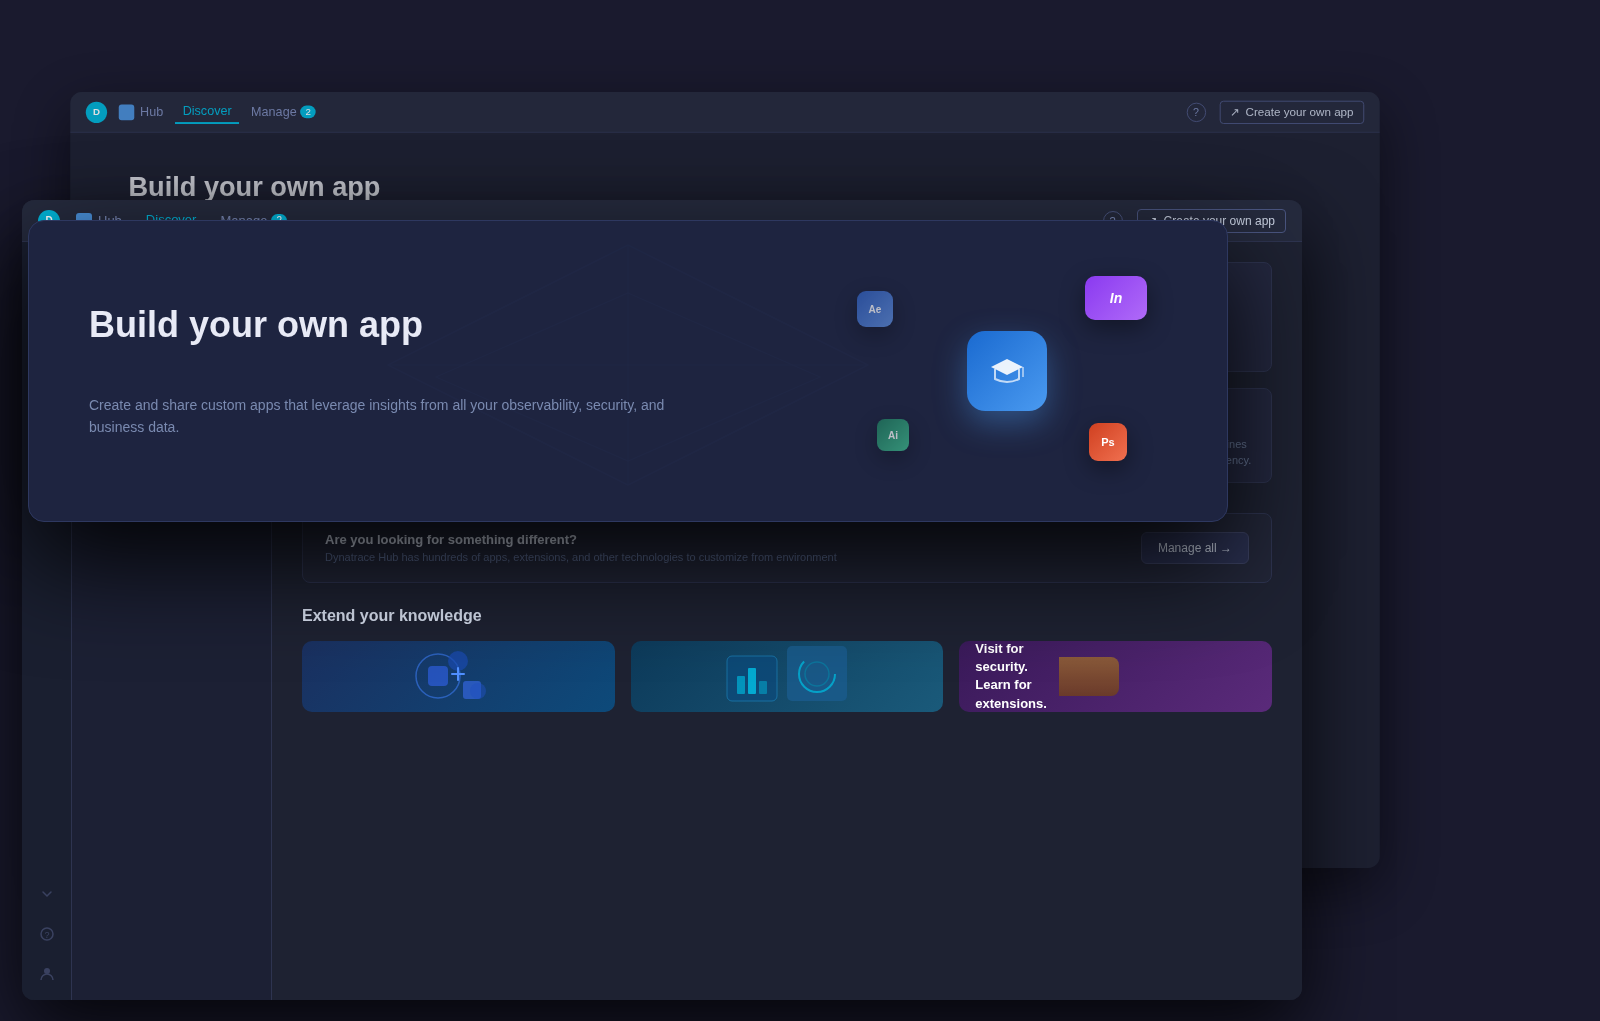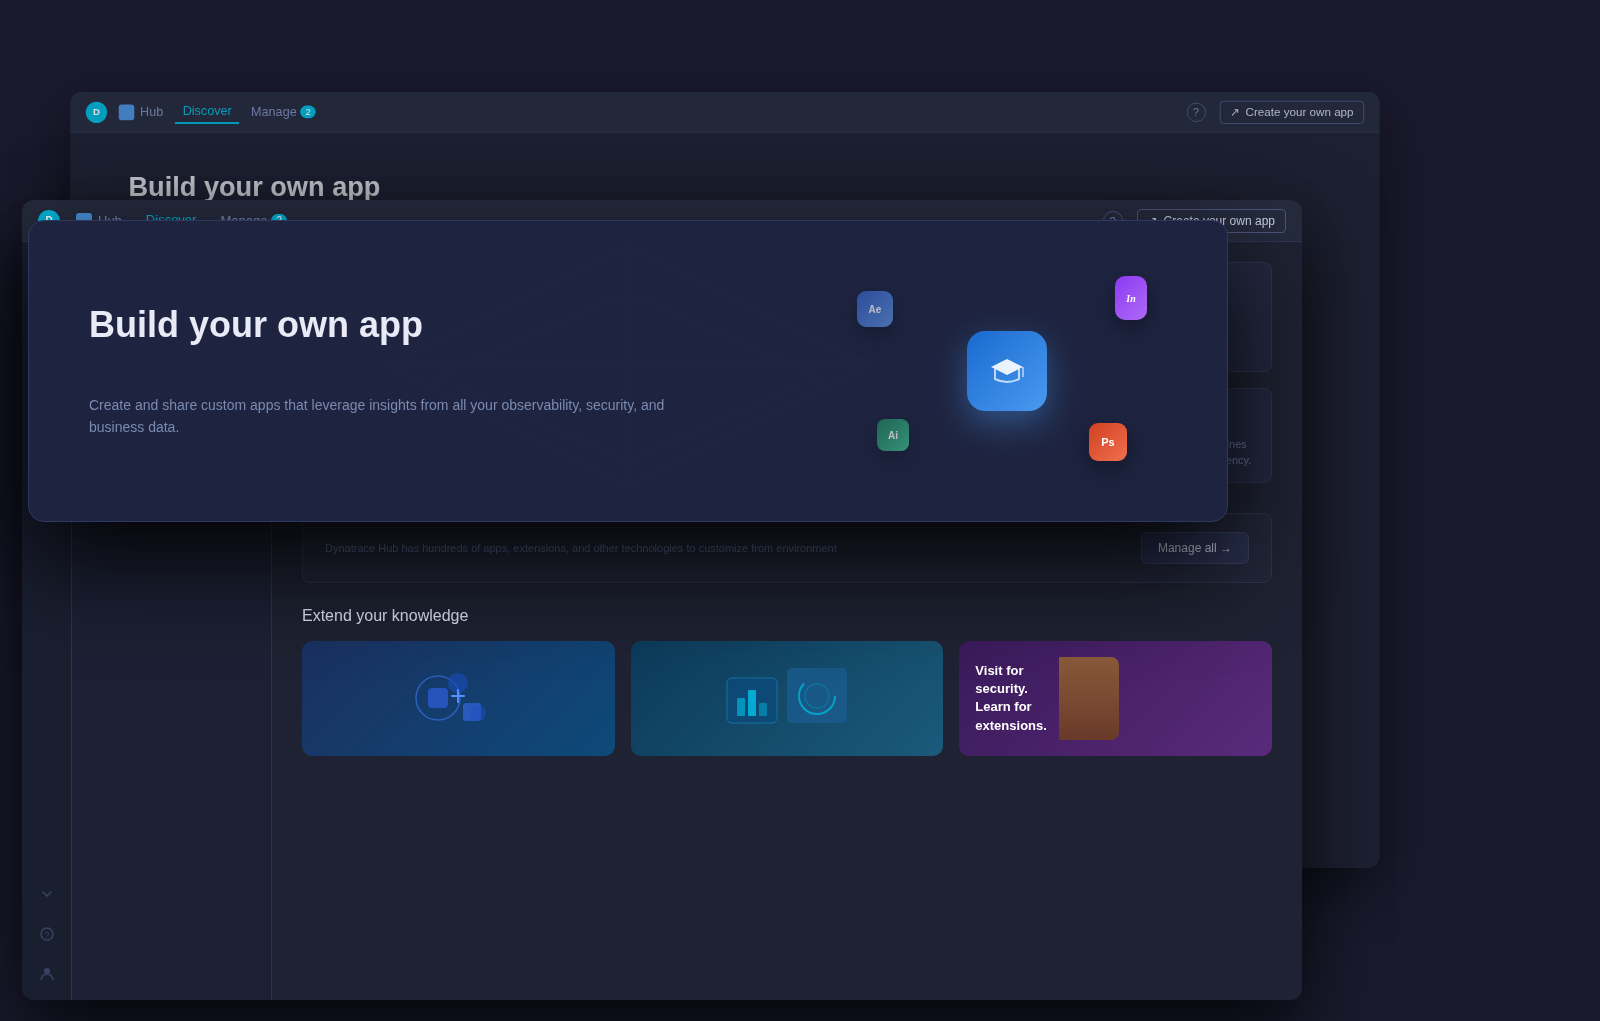--- a/index.html
+++ b/index.html
@@ -329,35 +329,35 @@
       white-space: nowrap;
     }
 
     
     .knowledge-section {
       margin-bottom: 20px;
     }
 
     .section-title {
       font-size: 16px;
-      font-weight: 400;
+      font-weight: 700;
       color: #d8e0f0;
       margin-bottom: 16px;
     }
 
     .knowledge-grid {
       display: grid;
       grid-template-columns: repeat(3, 1fr);
       gap: 16px;
     }
 
     .knowledge-card {
       background: #222638;
       border-radius: 10px;
-      height: 115px;
+      height: 71px;
       overflow: hidden;
       position: relative;
     }
 
     .knowledge-card-blue {
       background: linear-gradient(135deg, #1a3060 0%, #0d4a7a 100%);
     }
 
     .knowledge-card-teal {
       background: linear-gradient(135deg, #0d3a5a 0%, #1a5a7a 100%);
@@ -647,20 +647,21 @@
                 <span>Sample app</span>
               </div>
               <div class="app-desc">Analyzes data from GitHub Actions pipelines for insights about performance and efficiency.</div>
             </div>
           </div>
 
         </div>
 
         <div class="browse-section">
           <div>
+            <div class="browse-title">Are you looking for something different?</div>
             <div class="browse-subtitle">Dynatrace Hub has hundreds of apps, extensions, and other technologies to customize from environment</div>
           </div>
           <button class="browse-btn">Manage all →</button>
         </div>
 
         <div class="knowledge-section">
           <div class="section-title">Extend your knowledge</div>
           <div class="knowledge-grid">
 
             <div class="knowledge-card knowledge-card-blue">
@@ -737,21 +738,21 @@
   <div class="overlay-graphic" style="position:relative;">
 
     <div class="icon-box" style="width:80px;height:80px;background:linear-gradient(135deg,#1a6ad0,#4a9af0);top:50%;left:50%;transform:translate(-50%,-50%);border-radius:18px;box-shadow:0 12px 32px rgba(74,154,240,0.4);">
       <svg width="40" height="40" viewBox="0 0 40 40">
         <path d="M20 8 L36 16 L20 24 L4 16 Z" fill="white" opacity="0.9"></path>
         <path d="M8 18 L8 28 Q20 34 32 28 L32 18" fill="none" stroke="white" stroke-width="2" opacity="0.7"></path>
         <line x1="36" y1="16" x2="36" y2="26" stroke="white" stroke-width="2" opacity="0.5"></line>
       </svg>
     </div>
 
-    <div class="icon-box" style="width:32px;height:44px;background:linear-gradient(135deg,#8a3af0,#b06af8);top:5px;right:20px;border-radius:10px;font-size:10px;font-family:Liberation Serif, serif;">
+    <div class="icon-box" style="width:62px;height:44px;background:linear-gradient(135deg,#8a3af0,#b06af8);top:5px;right:20px;border-radius:10px;font-size:14px;">
       <span style="font-style:italic;font-weight:700;">In</span>
     </div>
     <div class="icon-box" style="width:38px;height:38px;background:linear-gradient(135deg,#d04020,#f07050);bottom:10px;right:40px;border-radius:9px;font-size:11px;">
       <span>Ps</span>
     </div>
     <div class="icon-box" style="width:36px;height:36px;background:linear-gradient(135deg,#3060c0,#6090e0);top:20px;left:10px;border-radius:9px;font-size:10px;opacity:0.7;">
       <span>Ae</span>
     </div>
     <div class="icon-box" style="width:32px;height:32px;background:linear-gradient(135deg,#208060,#40c090);bottom:20px;left:30px;border-radius:8px;font-size:10px;opacity:0.7;">
       <span>Ai</span>

